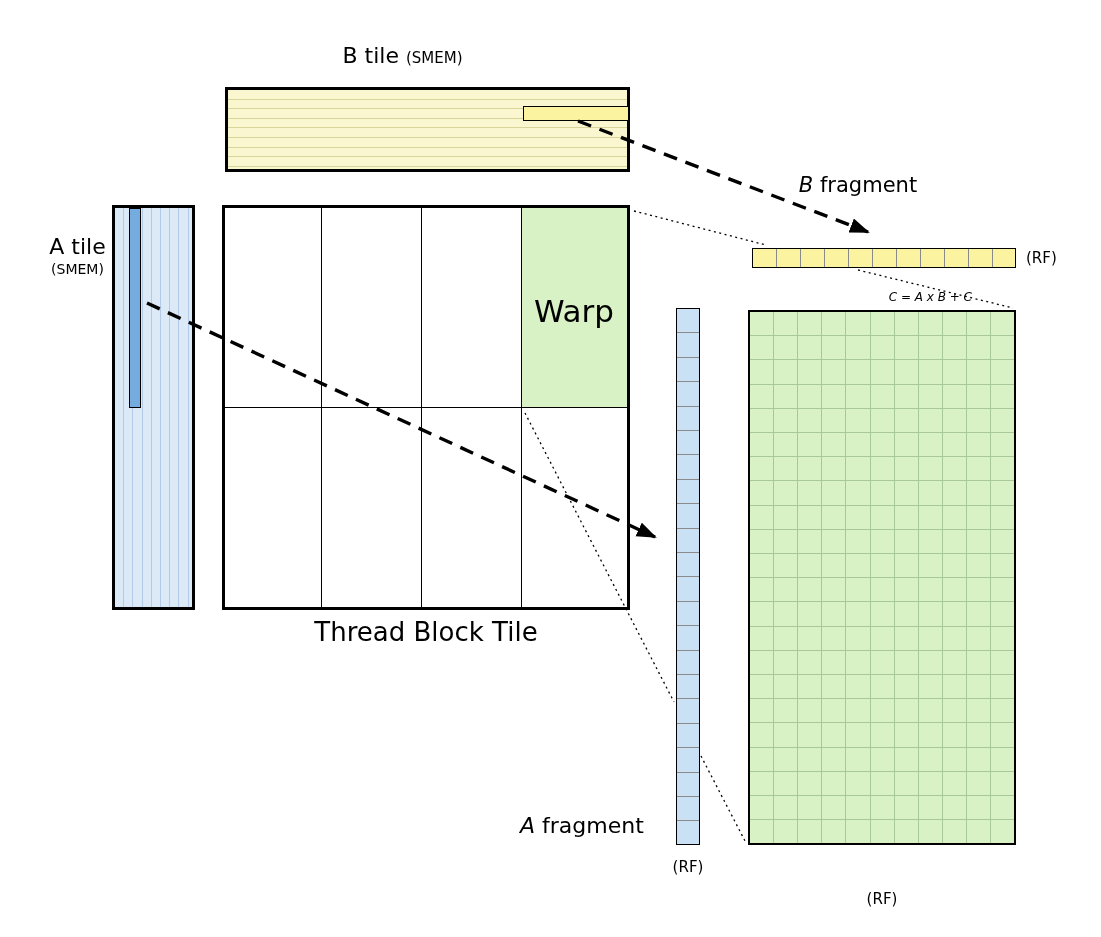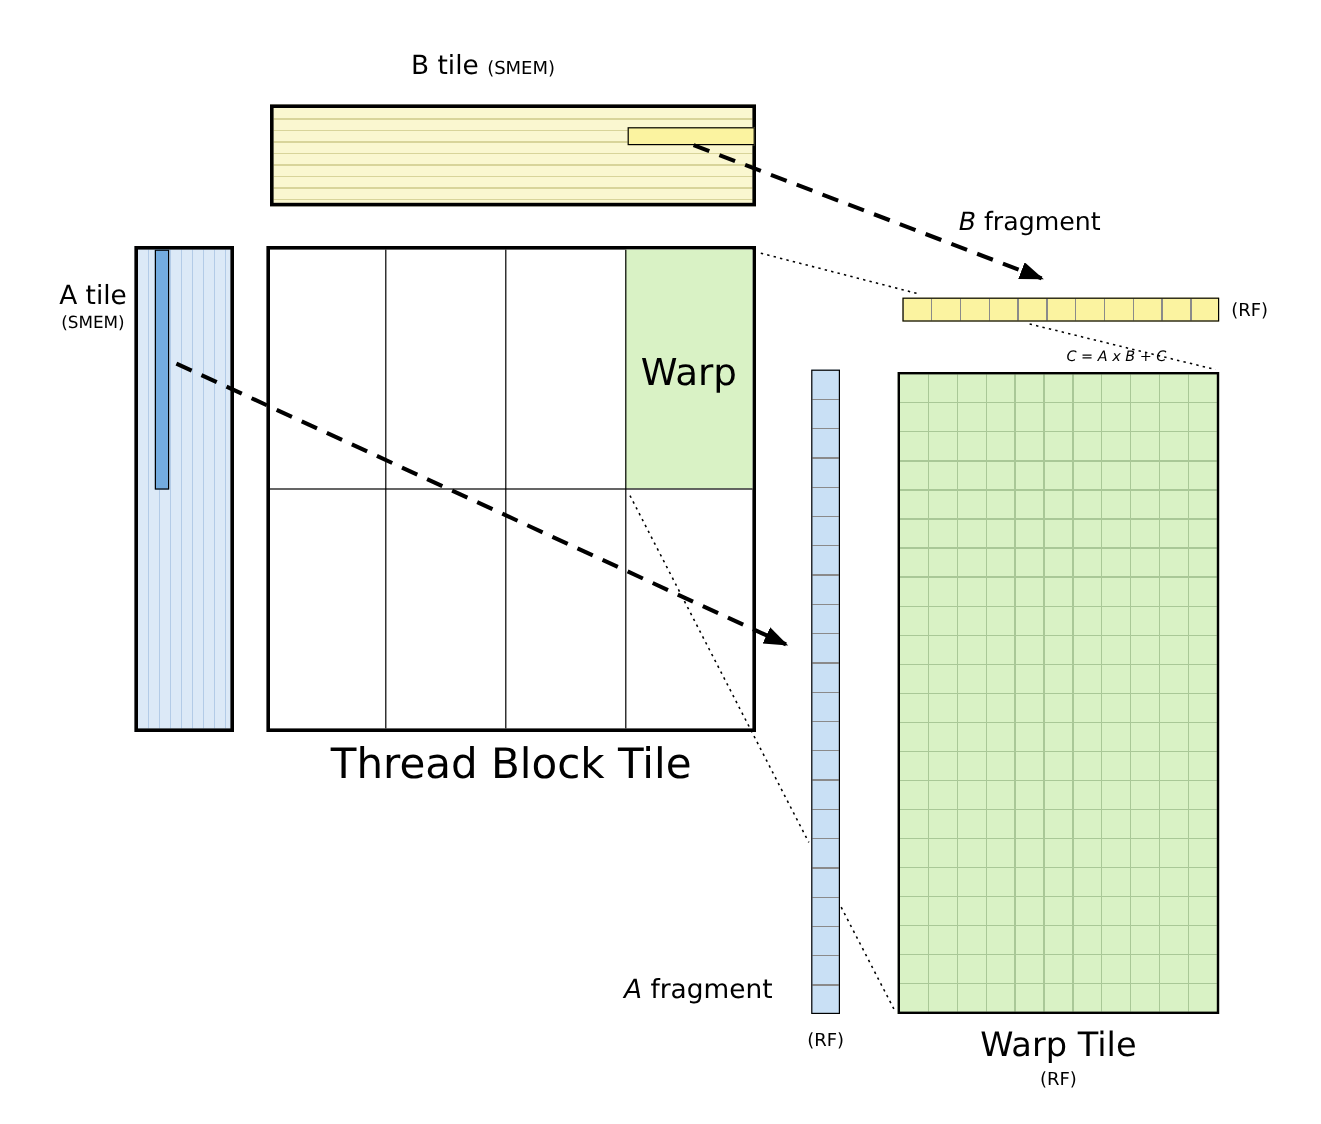--- a/index.html
+++ b/index.html
@@ -40,21 +40,21 @@
     background-image:
       repeating-linear-gradient(to right,transparent 0px,transparent 23.1px,var(--warp-grid) 23.1px,var(--warp-grid) 24.1px),
       repeating-linear-gradient(to bottom,transparent 0px,transparent 23.2px,var(--warp-grid) 23.2px,var(--warp-grid) 24.2px);}
 
   
   .label{position:absolute;color:#000;white-space:nowrap;}
   #b-tile-label{left:200px;top:43px;width:405px;text-align:center;font-size:22px;}
   #b-tile-label .mem{font-size:15px;}
   #a-tile-label{left:30px;top:204px;width:95px;text-align:center;font-size:22px;line-height:24px;margin-top:31px;}
   #a-tile-label .mem{font-size:14px;line-height:20px;}
-  #tbt-label{left:222px;top:617px;width:408px;text-align:center;font-size:35px;}
+  #tbt-label{left:222px;top:617px;width:408px;text-align:center;font-size:26px;}
   #b-fragment-label{left:768px;top:173px;width:180px;text-align:center;font-size:21px;}
   #rf-b{left:1026px;top:249px;font-size:15px;}
   #formula{left:752px;top:290px;width:220px;text-align:right;font-size:12px;font-style:italic;}
   #a-fragment-label{left:520px;top:813px;width:148px;font-size:22px;}
   #rf-a{left:662px;top:858px;width:52px;text-align:center;font-size:15px;}
   #warp-tile-label{left:748px;top:854px;width:268px;text-align:center;font-size:28px;}
   #rf-warp-tile{left:748px;top:890px;width:268px;text-align:center;font-size:15px;}
   .it{font-style:italic;}
 
   #connector-layer{left:0;top:0;pointer-events:none;}
@@ -100,21 +100,20 @@
   <div class="label" id="formula">C = A x B + C</div>
 
   <div id="a-fragment"></div>
   <div class="label" id="a-fragment-label">
     <span class="it">A</span>
     <span>fragment</span>
   </div>
   <div class="label" id="rf-a">(RF)</div>
 
   <div id="warp-tile"></div>
-  <div class="label" id="warp-tile-label">Warp Tile</div>
   <div class="label" id="rf-warp-tile">(RF)</div>
 
   <svg class="abs" id="connector-layer" width="1101" height="937">
     <defs>
       <marker id="arrowhead" markerUnits="userSpaceOnUse" markerWidth="24" markerHeight="18" refX="18" refY="7.5" orient="auto">
         <path d="M0,0 L20,7.5 L0,15 Z" fill="#000"></path>
       </marker>
     </defs>
     <line x1="578" y1="121" x2="868" y2="232" stroke="#000" stroke-width="3.4" stroke-dasharray="14 9" marker-end="url(#arrowhead)"></line>
     <line x1="147" y1="303" x2="655" y2="537" stroke="#000" stroke-width="3.4" stroke-dasharray="14 9" marker-end="url(#arrowhead)"></line>

